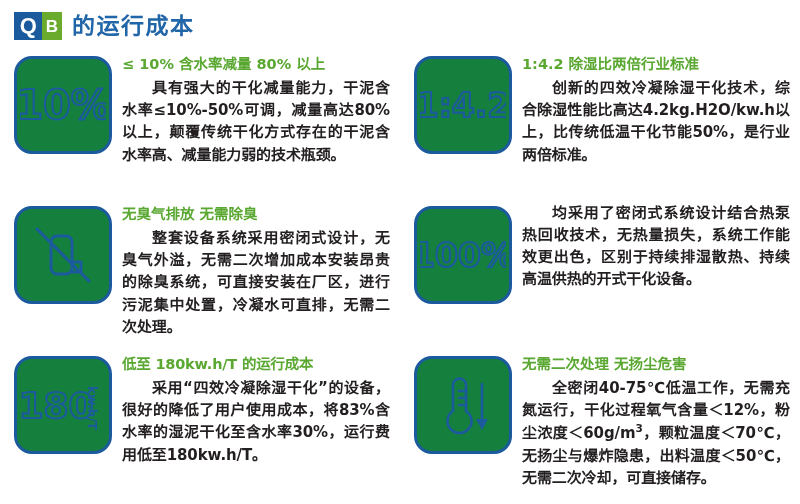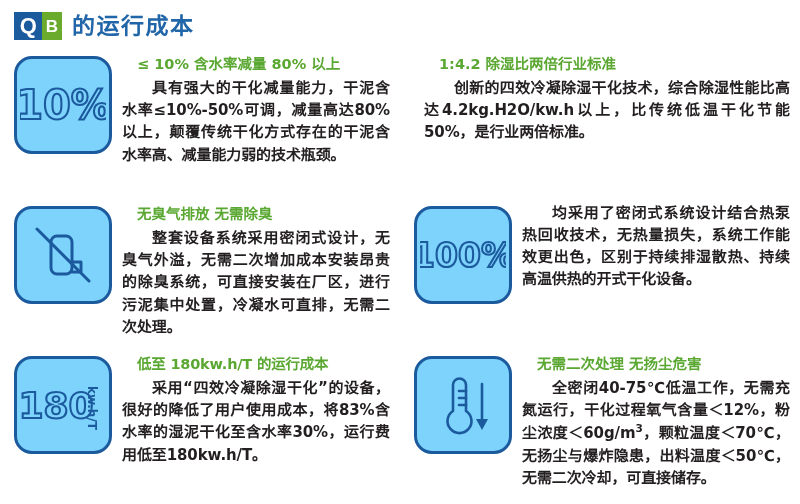--- a/index.html
+++ b/index.html
@@ -80,21 +80,21 @@
     box-sizing: border-box;
   }
 
   
   .icon-box {
     flex: 0 0 auto;
     width: 92px;
     height: 92px;
     border: 3px solid #1c5a9e;
     border-radius: 18px;
-    background: #7dd3fc;
+    background: #15803d;
     display: flex;
     align-items: center;
     justify-content: center;
     margin-top: 4px;
     position: relative;
     overflow: hidden;
   }
   .icon-box svg { display: block; }
 
   
@@ -110,21 +110,21 @@
   .card-text {
     flex: 1 1 auto;
     padding-left: 10px;
     min-width: 0;
   }
   .card-heading {
     color: #5aa832;
     font-size: 14.5px;
     font-weight: bold;
     line-height: 1.2;
-    margin: 4px 0 4px 15px;
+    margin: 4px 0 4px 0;
     font-family: "DejaVu Sans", "Liberation Sans", sans-serif;
     white-space: nowrap;
   }
   .card-body {
     color: #231f20;
     font-size: 15px;
     line-height: 1.47;
     text-align: justify;
     text-indent: 2em;
     margin: 0;
@@ -159,20 +159,25 @@
         <text class="icon-num" x="43" y="57" font-size="40" text-anchor="middle">10%</text>
       </svg>
     </div>
     <div class="card-text">
       <div class="card-heading">≤ 10% 含水率减量 80% 以上</div>
       <p class="card-body">具有强大的干化减量能力，干泥含水率≤10%-50%可调，减量高达80%以上，颠覆传统干化方式存在的干泥含水率高、减量能力弱的技术瓶颈。</p>
     </div>
   </div>
 
   <div class="card">
+    <div class="icon-box">
+      <svg width="86" height="86" viewBox="0 0 86 86" aria-hidden="true">
+        <text class="icon-num" x="43" y="55" font-size="33" text-anchor="middle">1:4.2</text>
+      </svg>
+    </div>
     <div class="card-text">
       <div class="card-heading">1:4.2 除湿比两倍行业标准</div>
       <p class="card-body">创新的四效冷凝除湿干化技术，综合除湿性能比高达4.2kg.H2O/kw.h以上，比传统低温干化节能50%，是行业两倍标准。</p>
     </div>
   </div>
 
   <div class="card">
     <div class="icon-box">
       <svg width="86" height="86" viewBox="0 0 86 86" aria-hidden="true">
         <g fill="none" stroke="#1c5a9e" stroke-width="3" stroke-linecap="round" stroke-linejoin="round">

